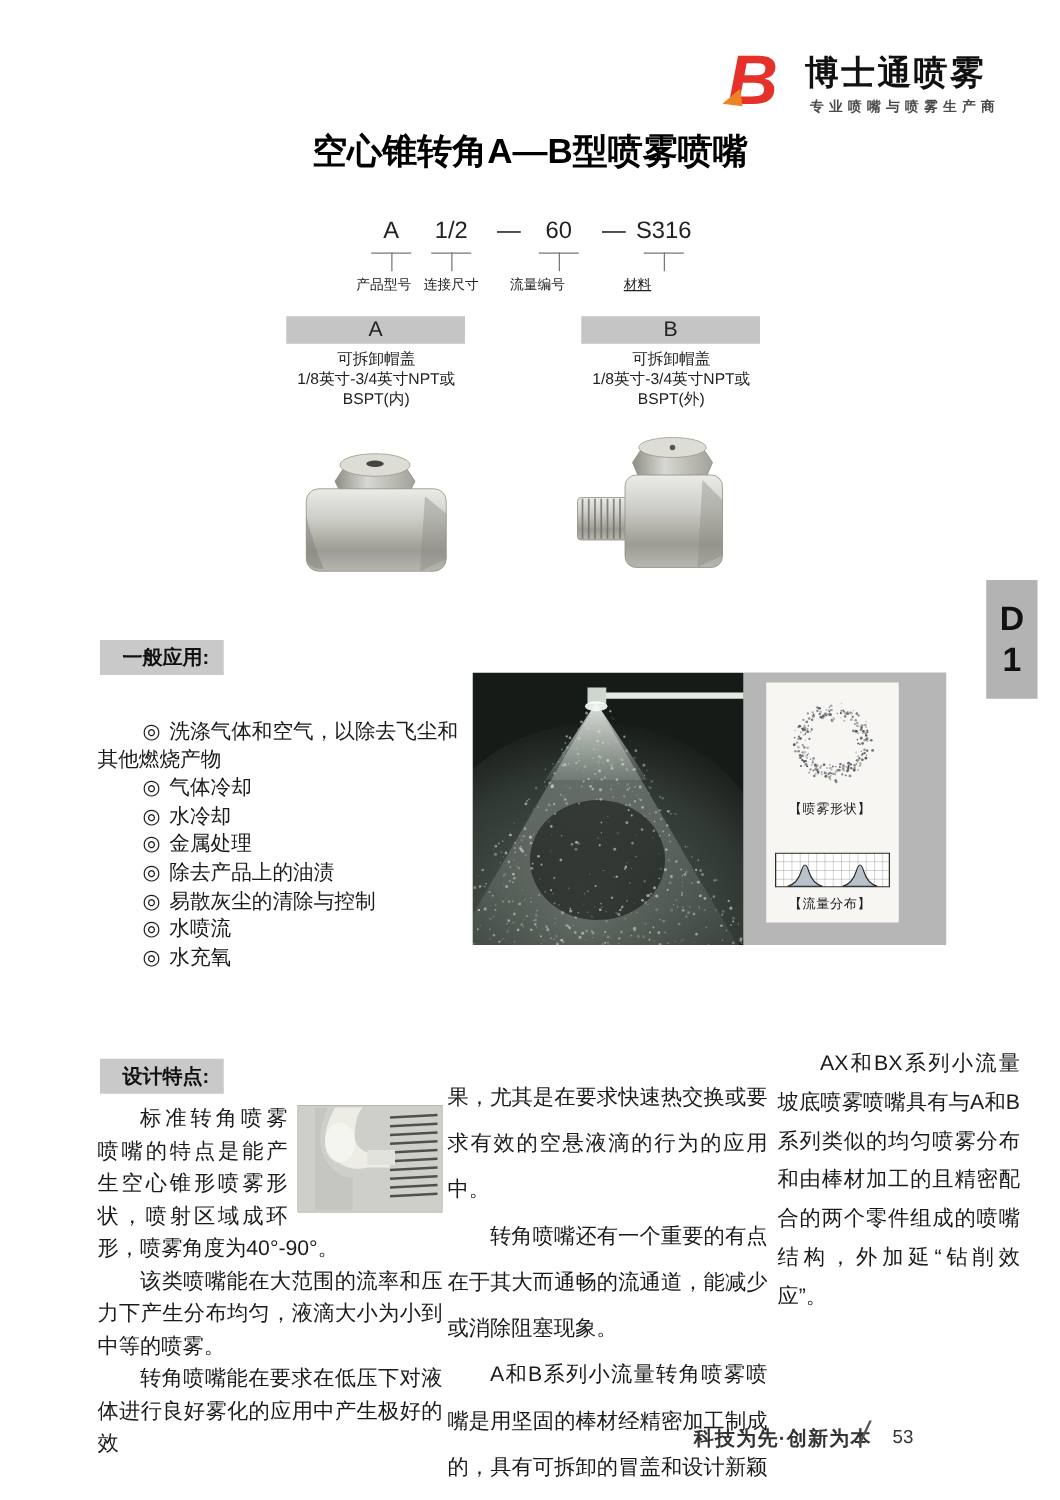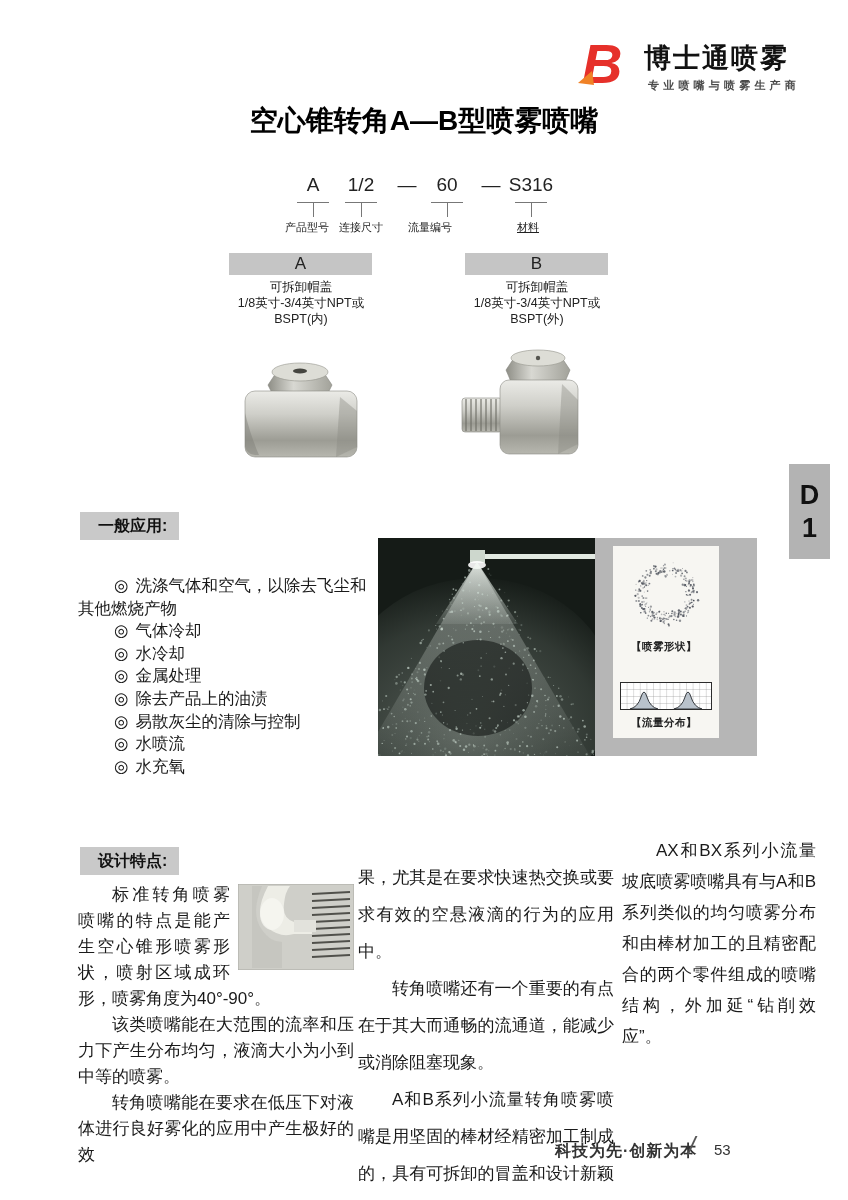--- a/index.html
+++ b/index.html
@@ -36,21 +36,21 @@
 
   
   .apps-list{left:78px;top:574px;width:292px;font-size:16.5px;color:#1a1a1a;}
   .app-item{text-indent:36px;line-height:22.6px;}
   .app-item .bullet{margin-right:7px;}
 
   
   .spray-photo{left:378px;top:538px;}
   .gray-panel{left:595px;top:538px;width:162px;height:218px;background:#b6b6b6;}
   .white-card{left:613px;top:546px;width:106px;height:192px;background:#f7f6f2;}
-  .card-label{position:absolute;width:102px;text-align:center;font-size:10.5px;font-weight:bold;color:#222;
+  .card-label{position:absolute;width:102px;text-align:center;font-size:10.5px;font-weight:normal;color:#222;
               letter-spacing:0.5px;}
   .ring-svg{position:absolute;left:0;top:4px;}
   .flow-svg{position:absolute;left:7px;top:136px;}
 
   
   .design-col{font-size:17px;color:#1a1a1a;text-align:justify;}
   .design-col p{margin:0;text-indent:2em;}
   .design-col p.no-indent{text-indent:0;}
   .col1{left:78px;top:882px;width:276px;line-height:26px;}
   .col2{left:358px;top:859px;width:256px;line-height:37px;}
@@ -89,21 +89,21 @@
     <span class="tbar" style="left:71px;"></span>
     <span class="tstem" style="left:71px;"></span>
     <span class="tbar" style="left:157px;"></span>
     <span class="tstem" style="left:157px;"></span>
     <span class="tbar" style="left:241px;"></span>
     <span class="tstem" style="left:241px;"></span>
 
     <span class="code-lab" style="left:17px;">产品型号</span>
     <span class="code-lab" style="left:71px;">连接尺寸</span>
     <span class="code-lab" style="left:140px;">流量编号</span>
-    <span class="code-lab" style="left:238px;text-decoration:underline;">材料</span>
+    <span class="code-lab" style="left:220px;text-decoration:underline;">材料</span>
   </div>
 
   <div class="abs var-bar" style="left:229px;">A</div>
   <div class="abs var-desc" style="left:206px;">
     <div>可拆卸帽盖</div>
     <div>1/8英寸-3/4英寸NPT或</div>
     <div>BSPT(内)</div>
   </div>
 
   <div class="abs var-bar" style="left:465px;">B</div>

